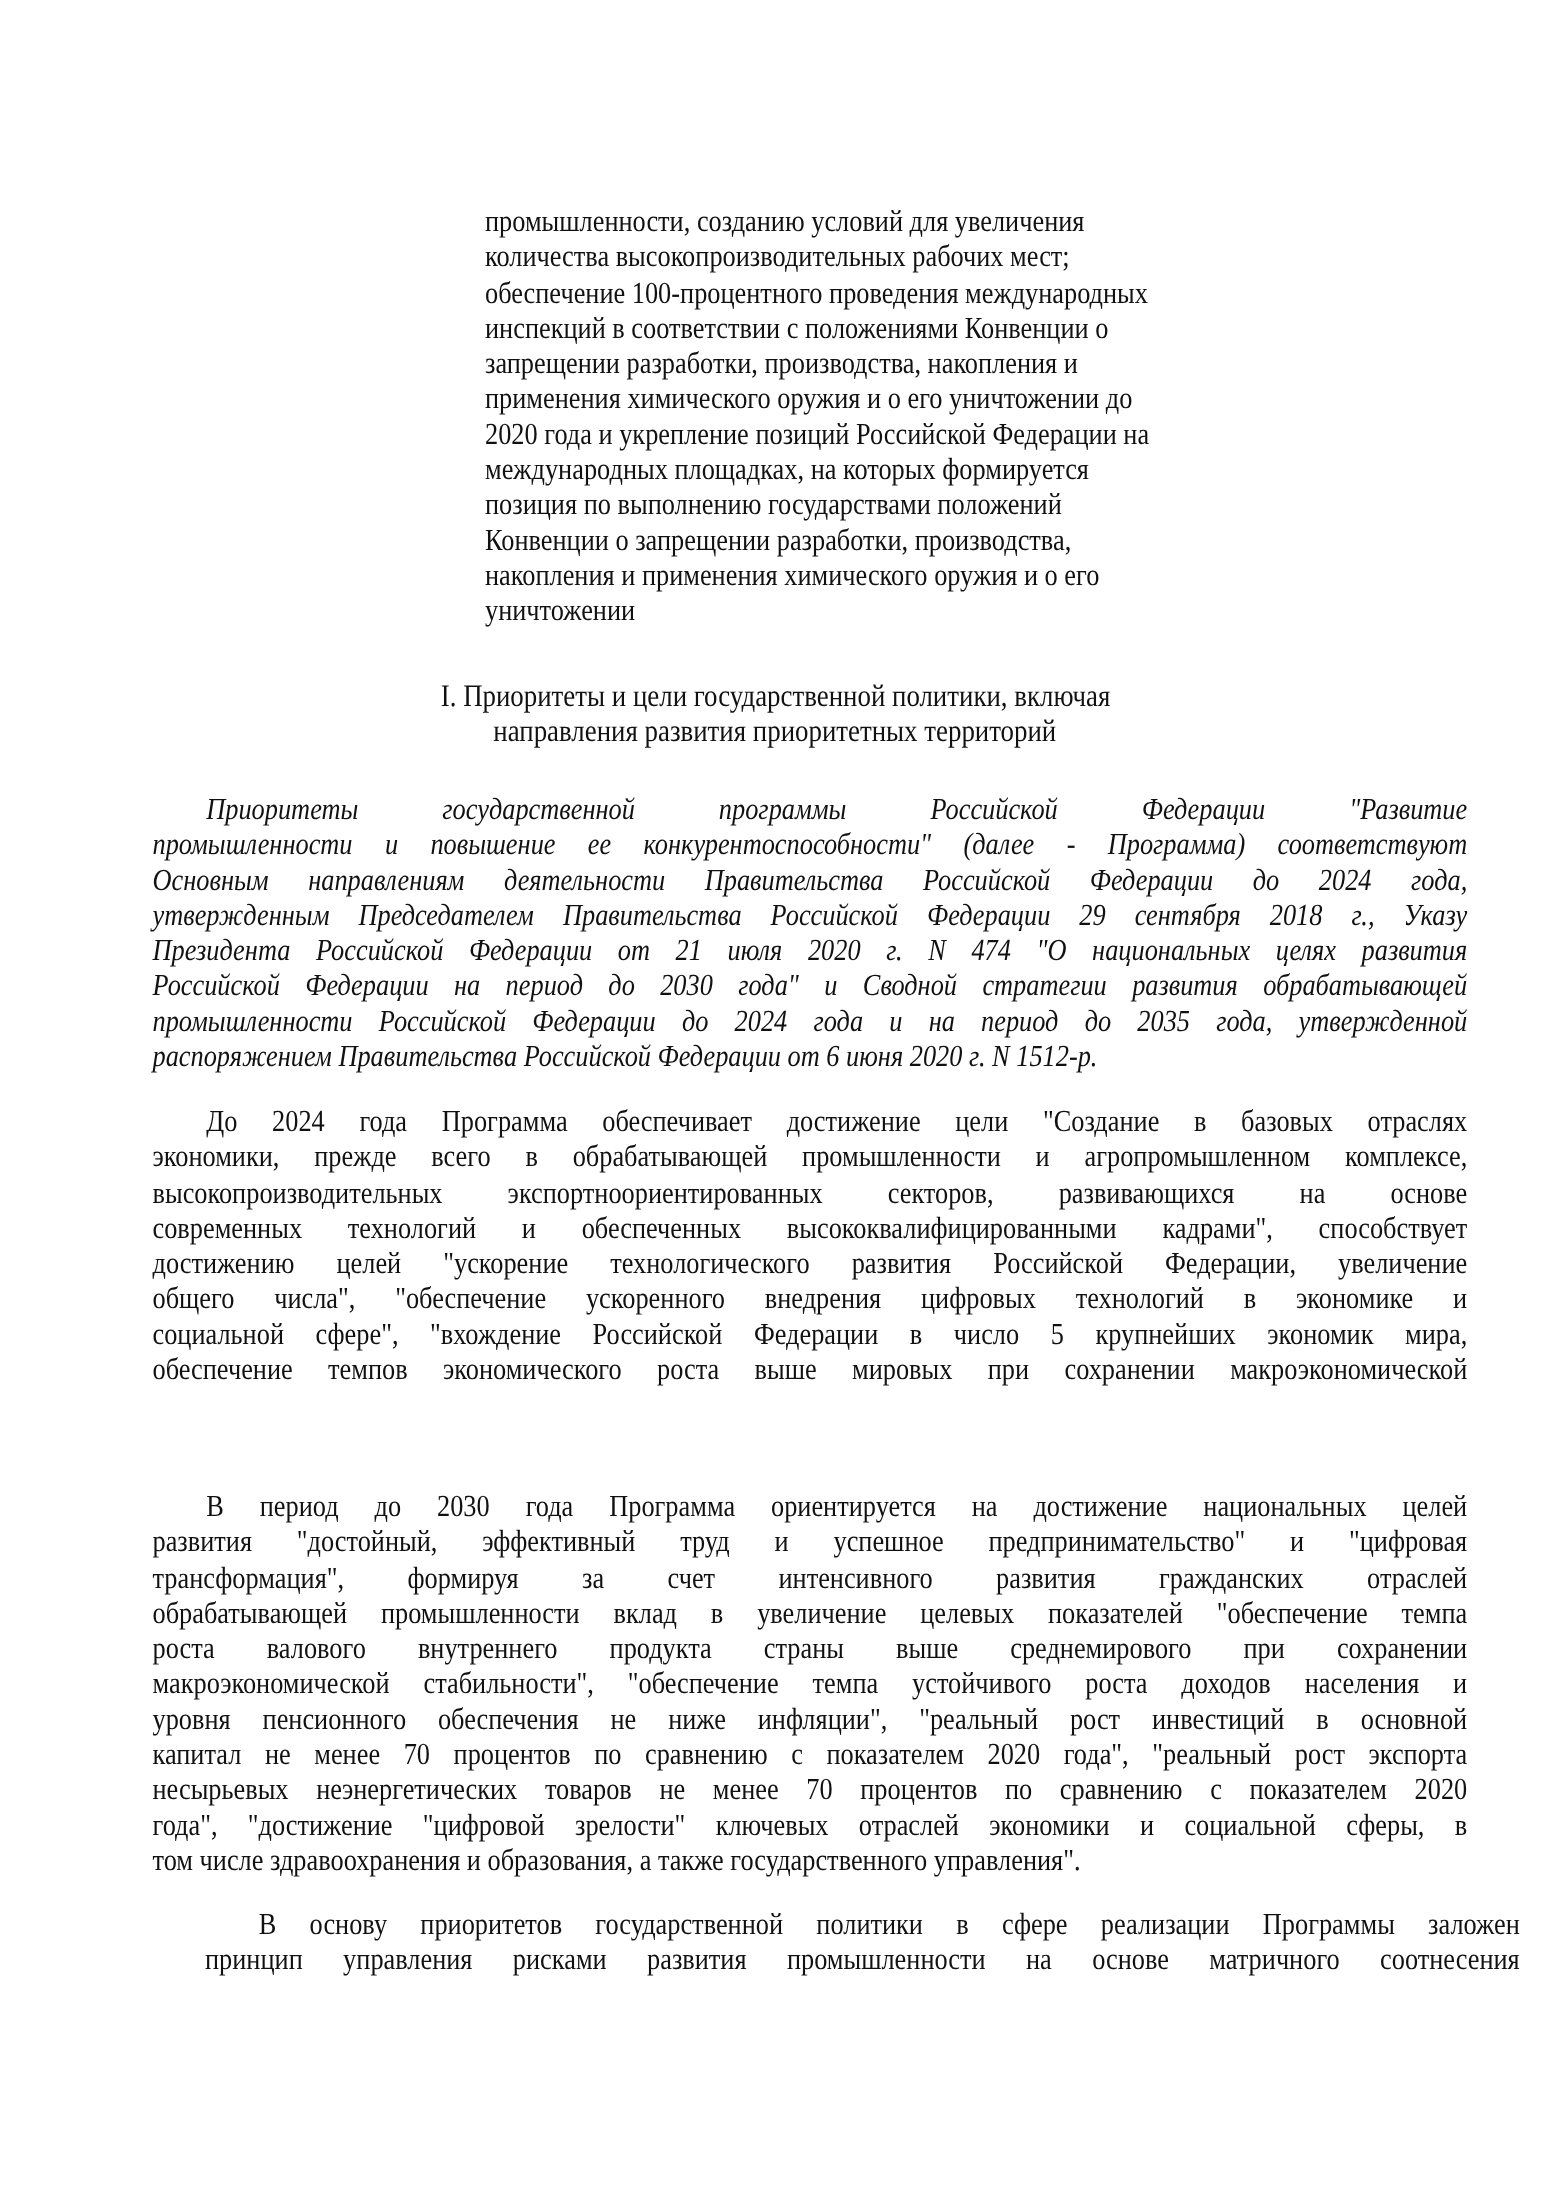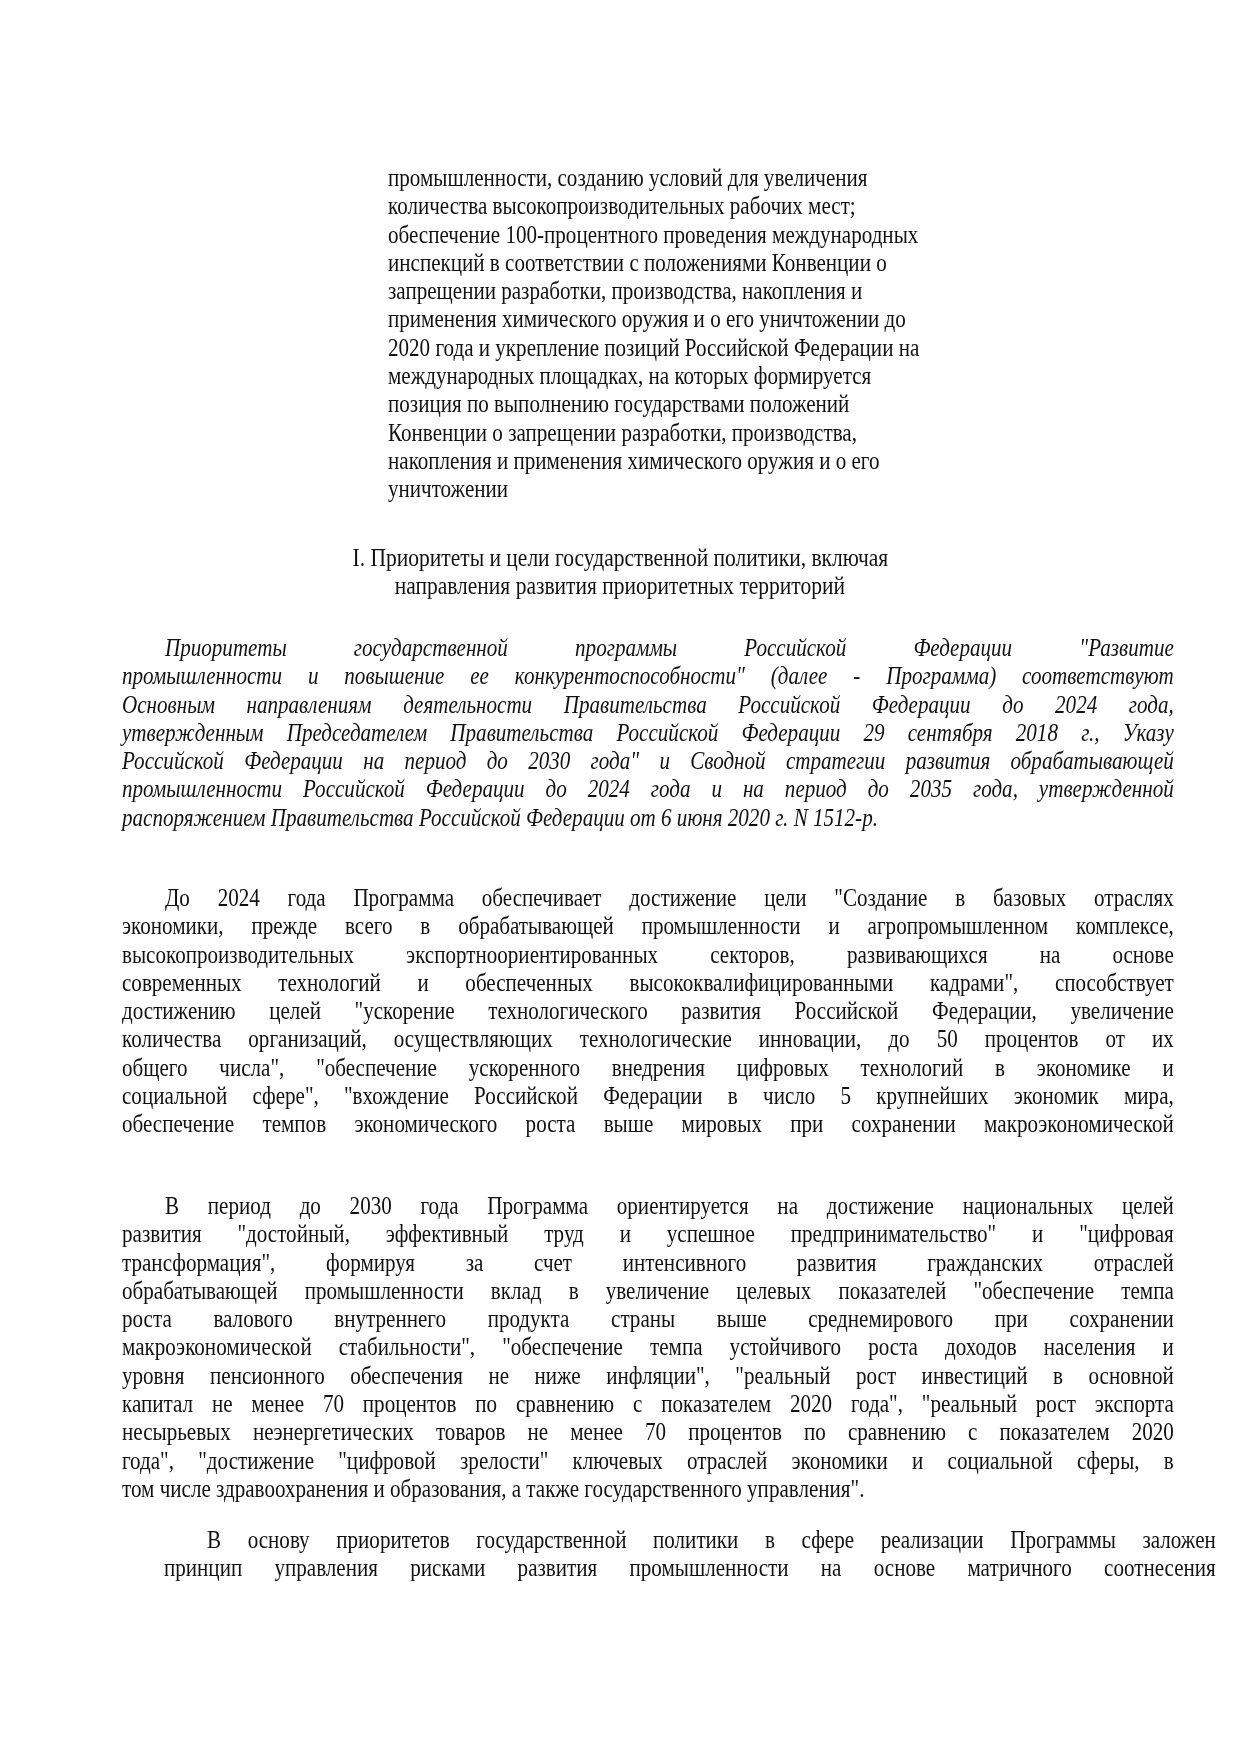--- a/index.html
+++ b/index.html
@@ -61,32 +61,32 @@
   <div class="heading">
     <span class="ln"><span class="inner">I. Приоритеты и цели государственной политики, включая</span></span>
     <span class="ln"><span class="inner">направления развития приоритетных территорий</span></span>
   </div>
 
   <div class="para" id="p1">
     <span class="ln first"><span class="t">Приоритеты государственной программы Российской Федерации "Развитие</span></span>
     <span class="ln"><span class="t">промышленности и повышение ее конкурентоспособности" (далее - Программа) соответствуют</span></span>
     <span class="ln"><span class="t">Основным направлениям деятельности Правительства Российской Федерации до 2024 года,</span></span>
     <span class="ln"><span class="t">утвержденным Председателем Правительства Российской Федерации 29 сентября 2018 г., Указу</span></span>
+    <span class="ln"><span class="t">Президента Российской Федерации от 21 июля 2020 г. N 474 "О национальных целях развития</span></span>
     <span class="ln"><span class="t">Российской Федерации на период до 2030 года" и Сводной стратегии развития обрабатывающей</span></span>
     <span class="ln"><span class="t">промышленности Российской Федерации до 2024 года и на период до 2035 года, утвержденной</span></span>
     <span class="ln last"><span class="t">распоряжением Правительства Российской Федерации от 6 июня 2020 г. N 1512-р.</span></span>
   </div>
 
   <div class="para" id="p2">
     <span class="ln first"><span class="t">До 2024 года Программа обеспечивает достижение цели "Создание в базовых отраслях</span></span>
     <span class="ln"><span class="t">экономики, прежде всего в обрабатывающей промышленности и агропромышленном комплексе,</span></span>
     <span class="ln"><span class="t">высокопроизводительных экспортноориентированных секторов, развивающихся на основе</span></span>
     <span class="ln"><span class="t">современных технологий и обеспеченных высококвалифицированными кадрами", способствует</span></span>
     <span class="ln"><span class="t">достижению целей "ускорение технологического развития Российской Федерации, увеличение</span></span>
-    <span class="ln"><span class="t">количества организаций, осуществляющих технологические инновации, до 50 процентов от их</span></span>
     <span class="ln"><span class="t">общего числа", "обеспечение ускоренного внедрения цифровых технологий в экономике и</span></span>
     <span class="ln"><span class="t">социальной сфере", "вхождение Российской Федерации в число 5 крупнейших экономик мира,</span></span>
     <span class="ln"><span class="t">обеспечение темпов экономического роста выше мировых при сохранении макроэкономической</span></span>
   </div>
 
   <div class="para" id="p3">
     <span class="ln first"><span class="t">В период до 2030 года Программа ориентируется на достижение национальных целей</span></span>
     <span class="ln"><span class="t">развития "достойный, эффективный труд и успешное предпринимательство" и "цифровая</span></span>
     <span class="ln"><span class="t">трансформация", формируя за счет интенсивного развития гражданских отраслей</span></span>
     <span class="ln"><span class="t">обрабатывающей промышленности вклад в увеличение целевых показателей "обеспечение темпа</span></span>

